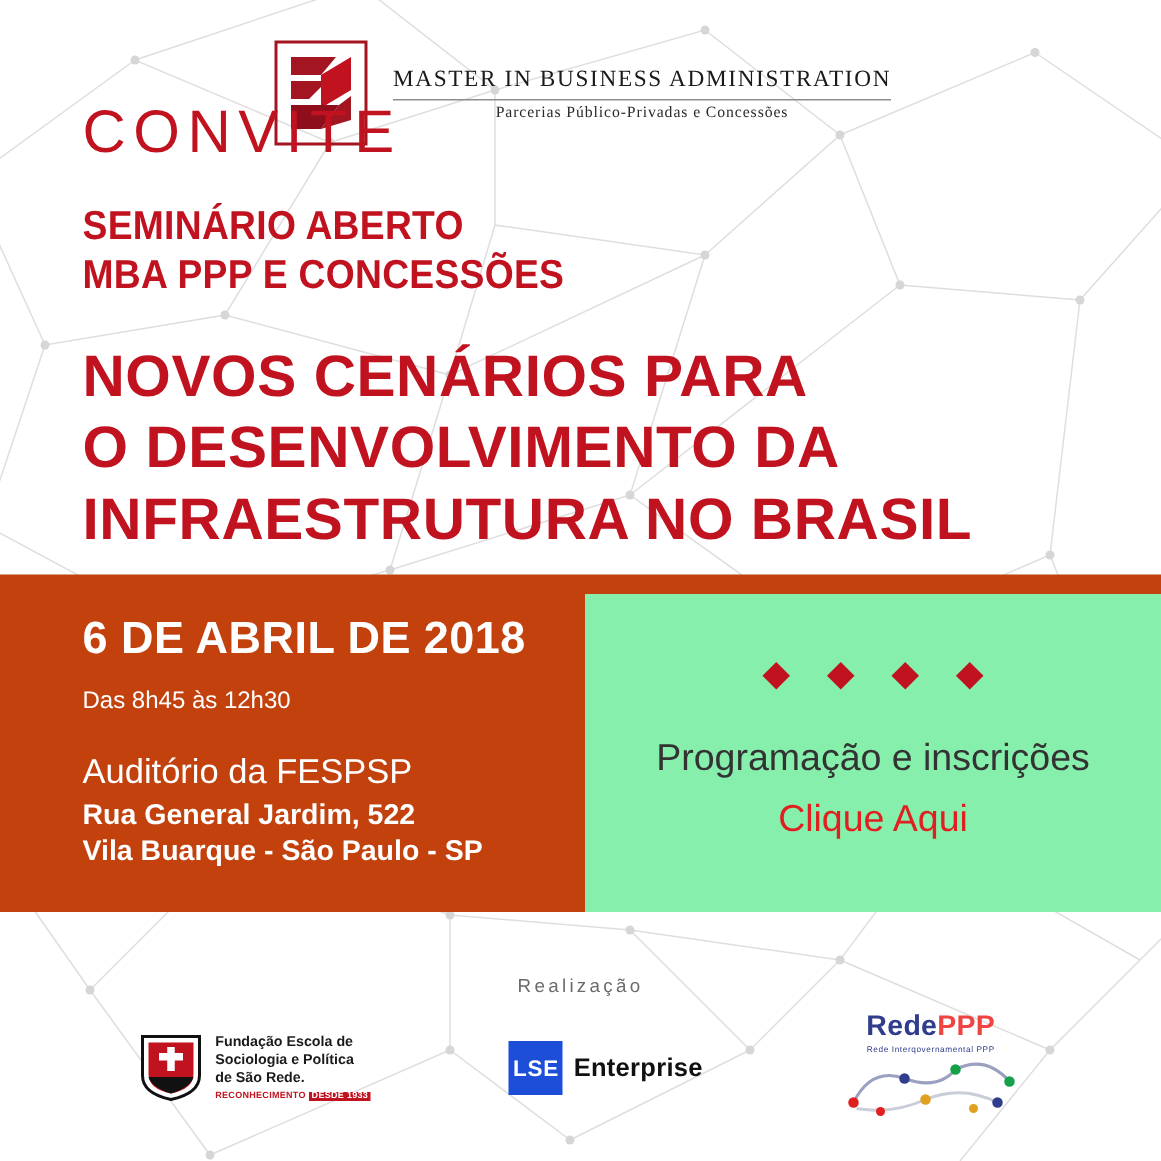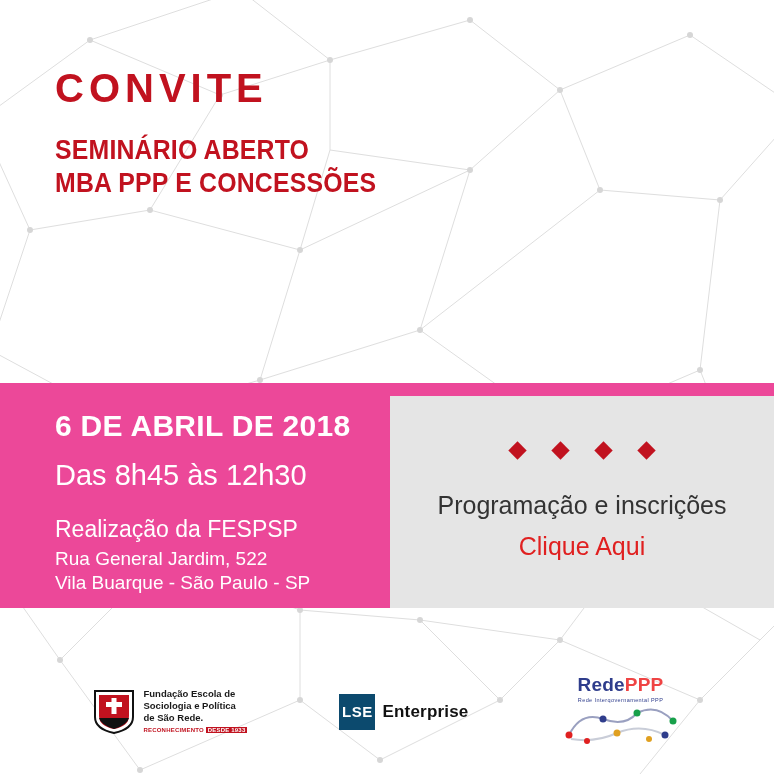--- a/index.html
+++ b/index.html
@@ -77,21 +77,21 @@
 
   
   .headline-block {
     position: absolute;
     left: 55px;
     top: 68px;
     z-index: 3;
   }
   .convite {
     font-size: 40px;
-    font-weight: bold;
+    font-weight: normal;
     letter-spacing: 5px;
     color: #c1121f;
     margin: 0 0 26px 0;
     line-height: 1;
   }
   .seminario {
     font-size: 27px;
     font-weight: bold;
     color: #c1121f;
     line-height: 1.22;
@@ -110,63 +110,63 @@
   }
   .maintitle div { white-space: nowrap; }
 
   
   .band {
     position: absolute;
     left: 0;
     top: 383px;
     width: 774px;
     height: 225px;
-    background: #ec4899;
+    background: #c2410c;
     z-index: 2;
   }
   .band-left {
     position: absolute;
     left: 55px;
     top: 26px;
     color: #ffffff;
   }
   .date {
     font-size: 30px;
     font-weight: bold;
     letter-spacing: 0.3px;
     margin-bottom: 16px;
     white-space: nowrap;
   }
   .time {
-    font-size: 29px;
+    font-size: 16px;
     font-weight: 300;
     margin-bottom: 24px;
     white-space: nowrap;
   }
   .venue {
     font-size: 23px;
     font-weight: 300;
     margin-bottom: 4px;
     white-space: nowrap;
   }
   .addr {
     font-size: 19px;
-    font-weight: 400;
+    font-weight: 700;
     line-height: 1.28;
   }
   .addr div { white-space: nowrap; }
 
   
   .cta-card {
     position: absolute;
     left: 390px;
     top: 396px;
     width: 384px;
     height: 212px;
-    background: #e5e5e5;
+    background: #86efac;
     z-index: 3;
     display: flex;
     flex-direction: column;
     align-items: center;
     justify-content: center;
   }
   .diamonds {
     display: flex;
     gap: 30px;
     margin-bottom: 34px;
@@ -254,21 +254,21 @@
 
   
   .lse {
     display: flex;
     align-items: center;
     gap: 7px;
   }
   .lse-mark {
     width: 36px;
     height: 36px;
-    background: #0c4a6e;
+    background: #1d4ed8;
     color: #ffffff;
     font-size: 15px;
     font-weight: bold;
     display: flex;
     align-items: center;
     justify-content: center;
     letter-spacing: 0.5px;
   }
   .lse-word {
     font-size: 17px;
@@ -352,53 +352,78 @@
       <circle cx="560" cy="640" r="3"></circle>
         <circle cx="700" cy="700" r="3"></circle>
       <circle cx="60" cy="660" r="3"></circle>
         <circle cx="140" cy="770" r="3"></circle>
       <circle cx="300" cy="700" r="3"></circle>
         <circle cx="380" cy="760" r="3"></circle>
       <circle cx="30" cy="230" r="3"></circle>
     </g>
   </svg>
 
+  <div class="header">
+    <div class="header-inner">
+      <span class="mba-mark">
+        <svg width="68" height="72" viewBox="0 0 68 72" aria-hidden="true">
+          <rect x="4" y="2" width="60" height="68" fill="none" stroke="#a31621" stroke-width="2"></rect>
+          <path d="M14 12 L44 12 L34 24 L14 24 Z" fill="#a31621"></path>
+          <path d="M14 28 L38 28 L26 40 L14 40 Z" fill="#a31621"></path>
+          <path d="M34 24 L54 12 L54 34 L34 46 Z" fill="#c1121f"></path>
+          <path d="M14 44 L46 44 L34 60 L14 60 Z" fill="#8e0f1b"></path>
+          <path d="M46 44 L54 38 L54 54 L34 60 Z" fill="#a31621"></path>
+        </svg>
+      </span>
+      <span class="mba-text">
+        <div class="mba-title">MASTER IN BUSINESS ADMINISTRATION</div>
+        <div class="mba-rule"></div>
+        <div class="mba-sub">Parcerias Público-Privadas e Concessões</div>
+      </span>
+    </div>
+  </div>
 
   <div class="headline-block">
     <div class="convite">CONVITE</div>
     <div class="seminario">
       <div>SEMINÁRIO ABERTO</div>
       <div>MBA PPP E CONCESSÕES</div>
     </div>
+    <div class="maintitle">
+      <div>NOVOS CENÁRIOS PARA</div>
+      <div>O DESENVOLVIMENTO DA</div>
+      <div>INFRAESTRUTURA NO BRASIL</div>
+    </div>
   </div>
 
   <div class="band">
     <div class="band-left">
       <div class="date">6 DE ABRIL DE 2018</div>
       <div class="time">Das 8h45 às 12h30</div>
-      <div class="venue">Realização da FESPSP</div>
+      <div class="venue">Auditório da FESPSP</div>
       <div class="addr">
         <div>Rua General Jardim, 522</div>
         <div>Vila Buarque - São Paulo - SP</div>
       </div>
     </div>
   </div>
 
   <div class="cta-card">
     <div class="diamonds">
       <span class="diamond"></span>
       <span class="diamond"></span>
       <span class="diamond"></span>
       <span class="diamond"></span>
     </div>
     <div class="cta-line1">Programação e inscrições</div>
     <a class="cta-link" href="#">Clique Aqui</a>
   </div>
 
   <div class="footer">
+    <div class="realizacao">Realização</div>
 
     <div class="logos">
 
       <div class="fespsp">
         <span class="shield">
           <svg width="42" height="46" viewBox="0 0 42 46" aria-hidden="true">
             <path d="M2 2 H40 V28 Q40 40 21 44 Q2 40 2 28 Z" fill="#ffffff" stroke="#111" stroke-width="2"></path>
             <path d="M6 6 H36 V27 Q36 37 21 40 Q6 37 6 27 Z" fill="#c1121f"></path>
             <rect x="13" y="13" width="16" height="5" fill="#ffffff"></rect>
             <rect x="18.5" y="9" width="5" height="16" fill="#ffffff"></rect>

